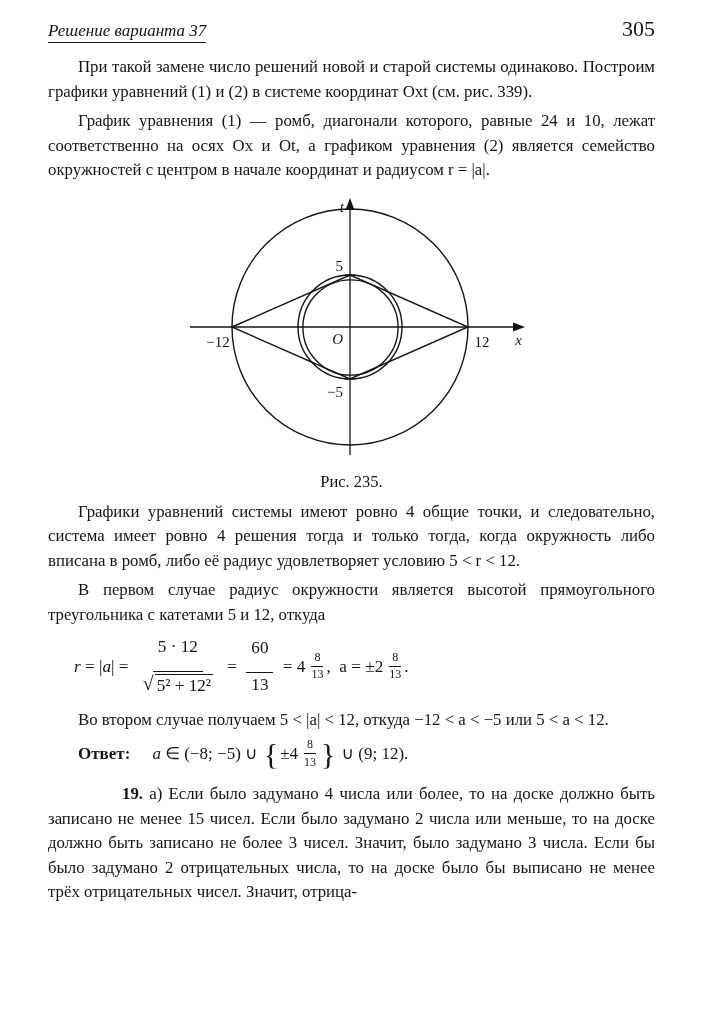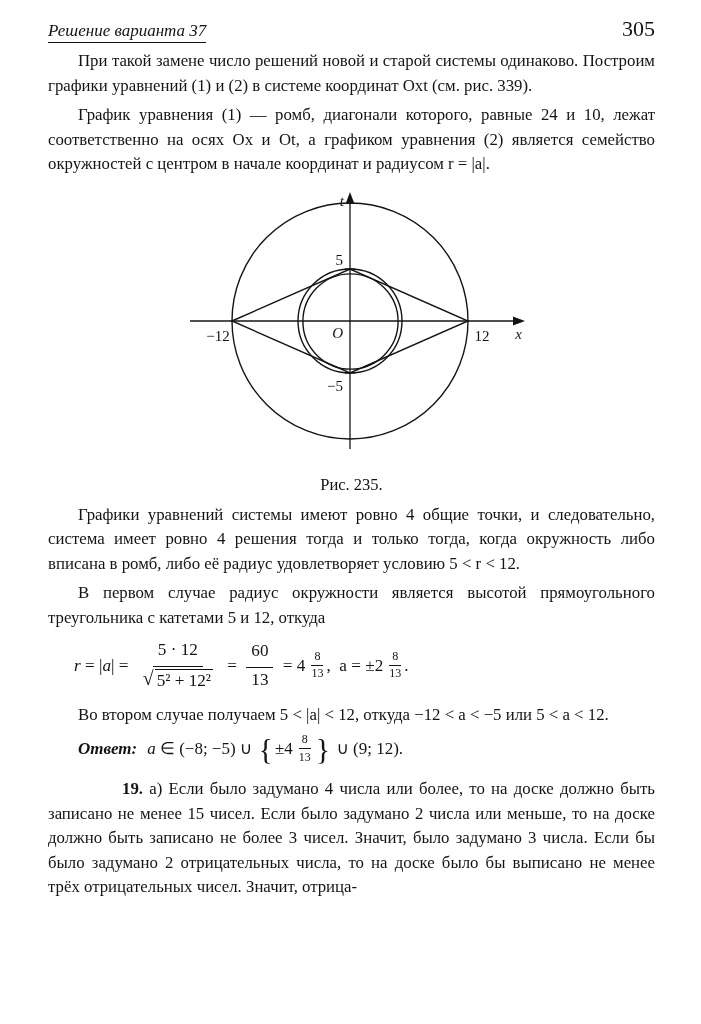--- a/index.html
+++ b/index.html
@@ -6,53 +6,53 @@
   body {
     width:701px; height:1024px;
     background:#ffffff; color:#141414;
     font-family:"Liberation Serif", serif;
     box-sizing:border-box;
     padding:16px 46px 0 48px;
     overflow:hidden;
   }
   .runhead {
     display:flex; justify-content:space-between; align-items:baseline;
-    font-size:17px; margin-bottom:6px;
+    font-size:17px; margin-bottom:12px;
   }
   .runhead-title { font-style:italic; border-bottom:1px solid #141414; padding-bottom:1px; }
   .runhead-page { font-size:22px; }
   p.body-par {
     margin:0 0 5px 0;
     font-size:16.8px; line-height:1.46;
     text-align:justify; text-indent:30px;
   }
   .bold { font-weight:bold;margin-left:44px; }
   .var { font-style:italic; }
   .figure-block { text-align:center; margin:14px 0 8px 0; }
   .figure-block svg { display:inline-block; }
-  .fig-caption { font-size:16.5px; margin-top:12px; }
+  .fig-caption { font-size:16.5px; margin-top:3px; }
   .formula-line {
     display:flex; align-items:center;
     margin:10px 0 12px 26px;
     font-size:17.2px; line-height:1.15;
   }
   .frac { display:inline-flex; flex-direction:column; align-items:center; margin:0 5px; }
-  .frac .num { padding:0 5px 6px; border-bottom:1.3px solid #141414; white-space:nowrap; }
+  .frac .num { padding:0 5px 14px; border-bottom:1.3px solid #141414; white-space:nowrap; }
   .frac .den { padding:2px 5px 0; white-space:nowrap; display:flex; align-items:flex-start; }
   .sqrt-sign { font-style:normal; font-size:1.15em; line-height:1; margin-right:1px; }
   .sqrt-rad  { border-top:1.3px solid #141414; padding:1px 2px 0 2px; }
   .mfrac { display:inline-flex; flex-direction:column; align-items:center; font-size:0.70em; margin-left:3px; }
   .mfrac .num { padding:0 3px 1px; border-bottom:1px solid #141414; }
   .mfrac .den { padding:1px 3px 0; }
   .answer-line {
     display:flex; align-items:center;
     margin:2px 0 12px 30px;
     font-size:17px;
   }
-  .answer-label { font-style:italic; font-weight:bold; margin-right:6px; white-space:pre; }
+  .answer-label { font-weight:bold; margin-right:18px; white-space:pre; }
   .brace { font-size:30px; font-weight:300; margin:0 2px; line-height:1; }
   .nowrap { white-space:pre; }
   svg text { font-family:"Liberation Serif", serif; fill:#141414; }
   svg .lbl-it { font-style:italic; }
 </style>
 </head>
 <body>
 
 <div class="runhead">
   <span class="runhead-title">Решение варианта 37</span>

